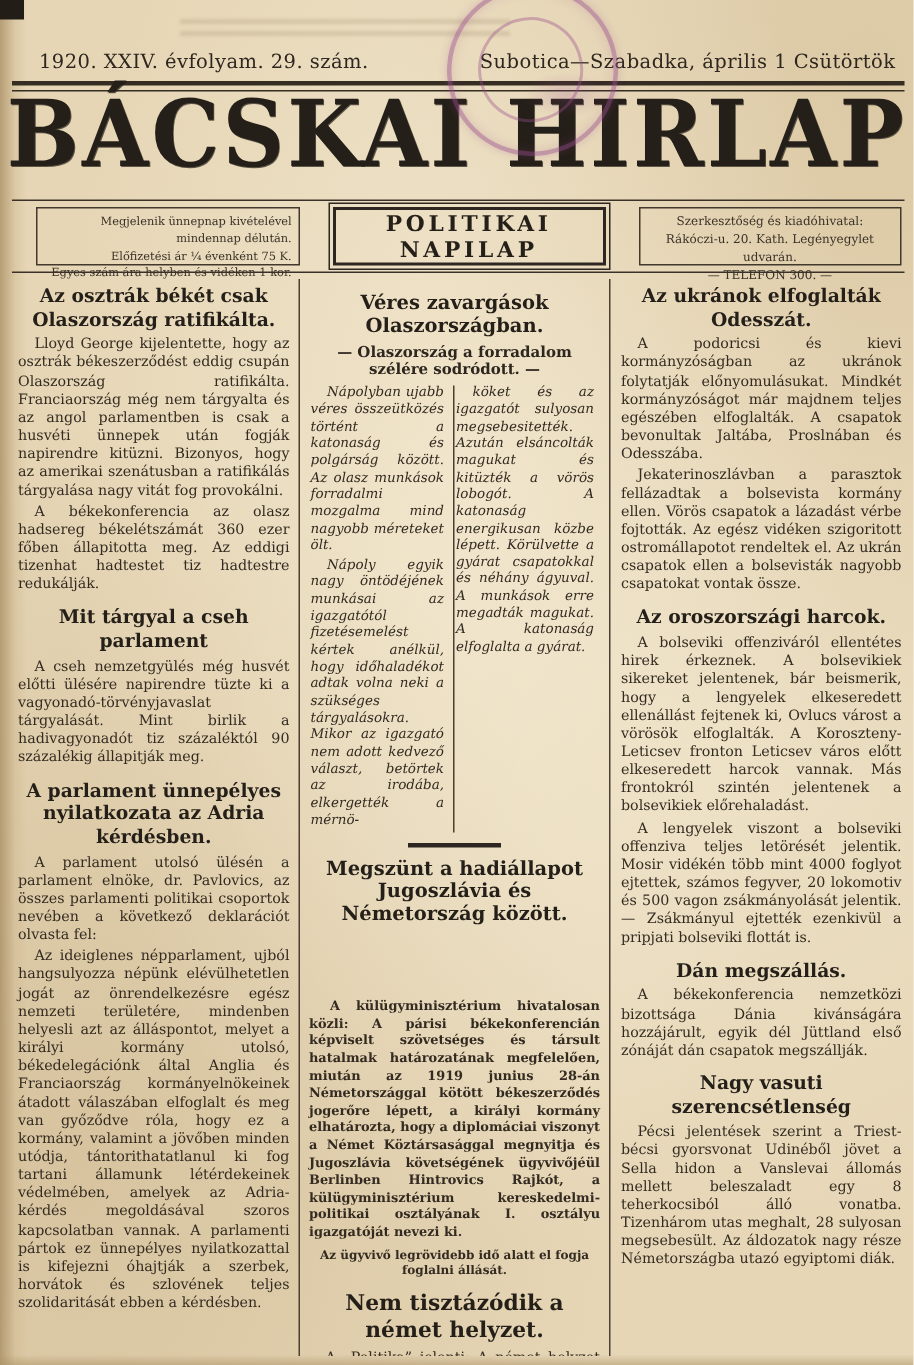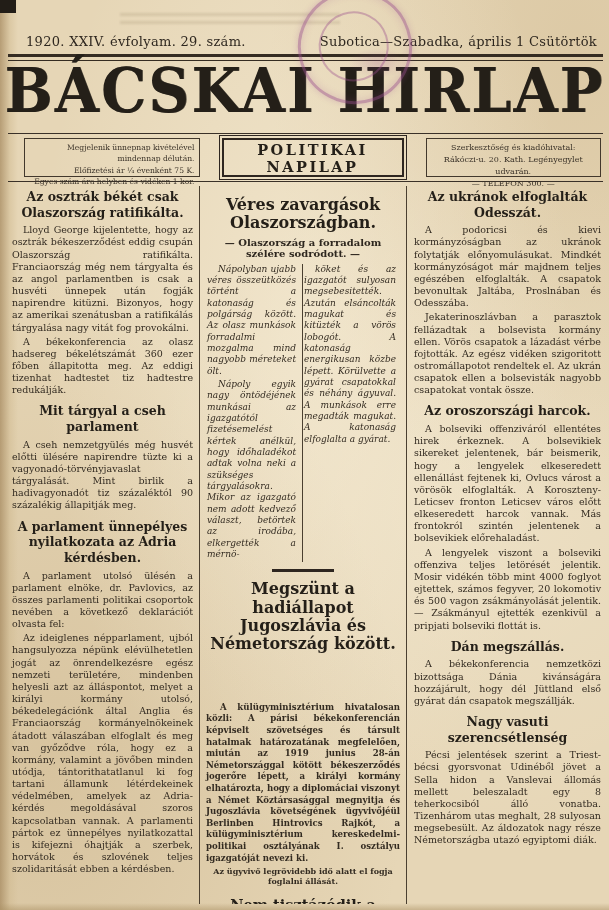--- a/index.html
+++ b/index.html
@@ -105,21 +105,21 @@
   .col-mid{flex:1;border-right:1px solid #4a3f30;padding:2px 6px 0 6px;}
   .col-right{width:196px;padding:2px 2px 0 7px;}
 
   .art-title{
     font-weight:bold;text-align:center;
     font-size:12.5px;line-height:1.25;
     margin:7px 4px 4px;
     color:#241f18;
   }
   .art-title.first{margin-top:1px;}
-  .art-title.big{font-size:16px;line-height:1.15;margin:8px 0 4px;}
+  .art-title.big{font-size:13px;line-height:1.15;margin:8px 0 4px;}
   .art-title.med{font-size:14.5px;margin:9px 0 4px;}
   .art-sub{
     font-weight:bold;text-align:center;
     font-size:10px;margin:0 0 5px;
   }
   .body-p{
     margin:0 0 2px;
     font-size:9.5px;line-height:1.28;
     text-align:justify;text-indent:11px;
     color:#332b21;
@@ -212,20 +212,20 @@
     <div class="col col-right">
       <div class="art-title first">Az ukránok elfoglalták Odesszát.</div>
       <p class="body-p">A podoricsi és kievi kormányzóságban az ukránok folytatják előnyomulásukat. Mindkét kormányzóságot már majdnem teljes egészében elfoglalták. A csapatok bevonultak Jaltába, Proslnában és Odesszába.</p>
       <p class="body-p">Jekaterinoszlávban a parasztok fellázadtak a bolsevista kormány ellen. Vörös csapatok a lázadást vérbe fojtották. Az egész vidéken szigoritott ostromállapotot rendeltek el. Az ukrán csapatok ellen a bolsevisták nagyobb csapatokat vontak össze.</p>
 
       <div class="art-title">Az oroszországi harcok.</div>
       <p class="body-p">A bolseviki offenziváról ellentétes hirek érkeznek. A bolsevikiek sikereket jelentenek, bár beismerik, hogy a lengyelek elkeseredett ellenállást fejtenek ki, Ovlucs várost a vörösök elfoglalták. A Koroszteny-Leticsev fronton Leticsev város előtt elkeseredett harcok vannak. Más frontokról szintén jelentenek a bolsevikiek előrehaladást.</p>
       <p class="body-p">A lengyelek viszont a bolseviki offenziva teljes letörését jelentik. Mosir vidékén több mint 4000 foglyot ejtettek, számos fegyver, 20 lokomotiv és 500 vagon zsákmányolását jelentik. — Zsákmányul ejtették ezenkivül a pripjati bolseviki flottát is.</p>
 
       <div class="art-title">Dán megszállás.</div>
-      <p class="body-p">A békekonferencia nemzetközi bizottsága Dánia kivánságára hozzájárult, hogy dél Jüttland első gyárat dán csapatok megszállják.</p>
+      <p class="body-p">A békekonferencia nemzetközi bizottsága Dánia kivánságára hozzájárult, egyik dél Jüttland első zónáját dán csapatok megszállják.</p>
 
       <div class="art-title">Nagy vasuti szerencsétlenség</div>
       <p class="body-p">Pécsi jelentések szerint a Triest-bécsi gyorsvonat Udinéből jövet a Sella hidon a Vanslevai állomás mellett beleszaladt egy 8 teherkocsiból álló vonatba. Tizenhárom utas meghalt, 28 sulyosan megsebesült. Az áldozatok nagy része Németországba utazó egyiptomi diák.</p>
     </div>
 
   </div>
 </div>
 
 </body></html>

